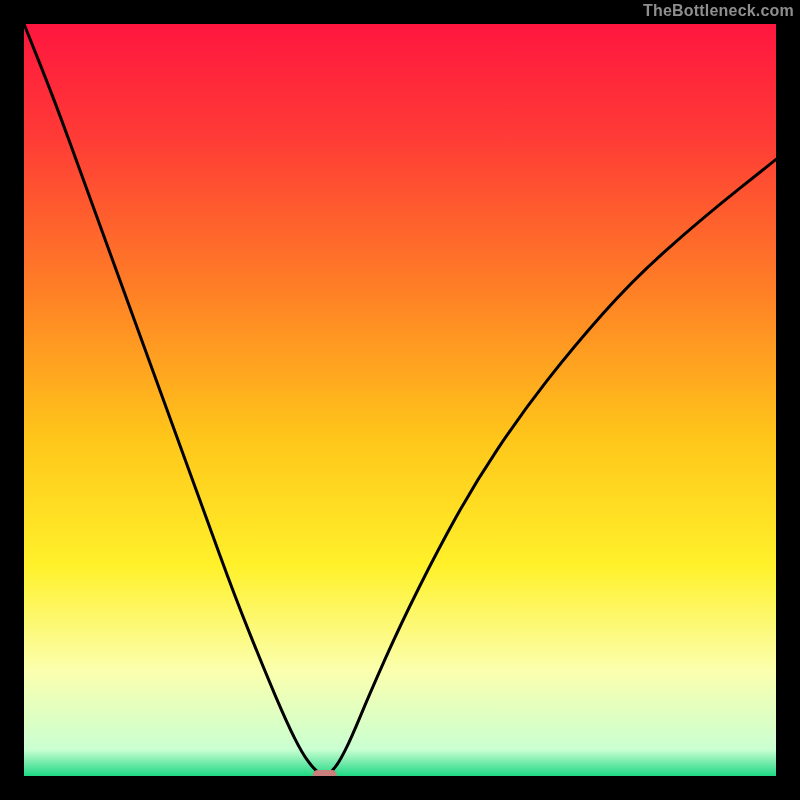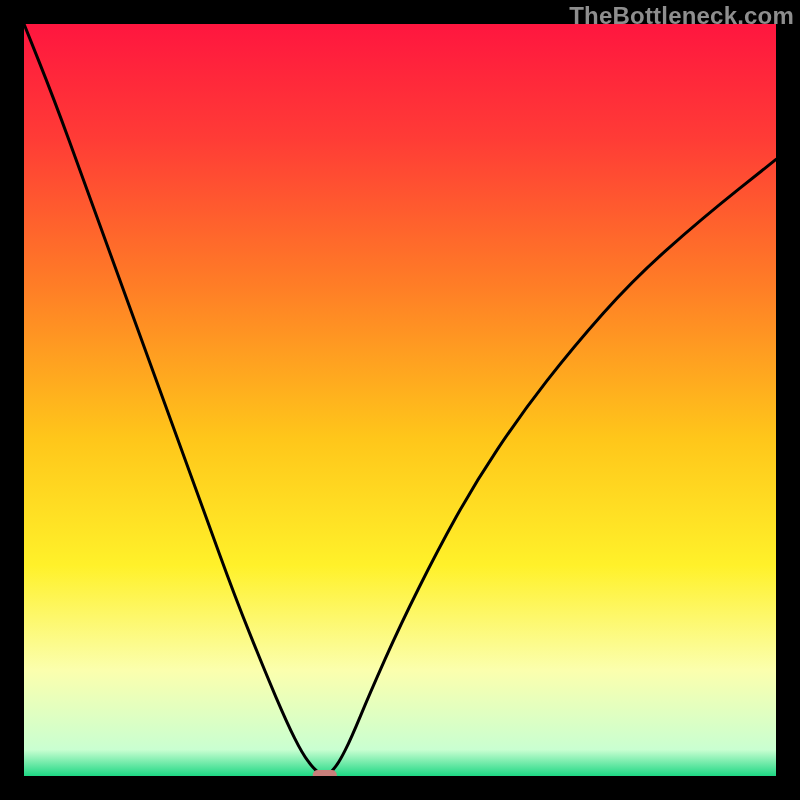--- a/index.html
+++ b/index.html
@@ -24,21 +24,21 @@
     top: 24px;
     width: 752px;
     height: 752px;
     overflow: hidden;
   }
   .watermark {
     position: absolute;
     top: 2px;
     right: 6px;
     font-family: Arial, Helvetica, sans-serif;
-    font-size: 24px;
+    font-size: 16px;
     font-weight: 600;
     color: #8e8e8e;
     letter-spacing: 0.2px;
     user-select: none;
   }
   svg { display: block; }
 </style>
 </head>
 <body>
 

